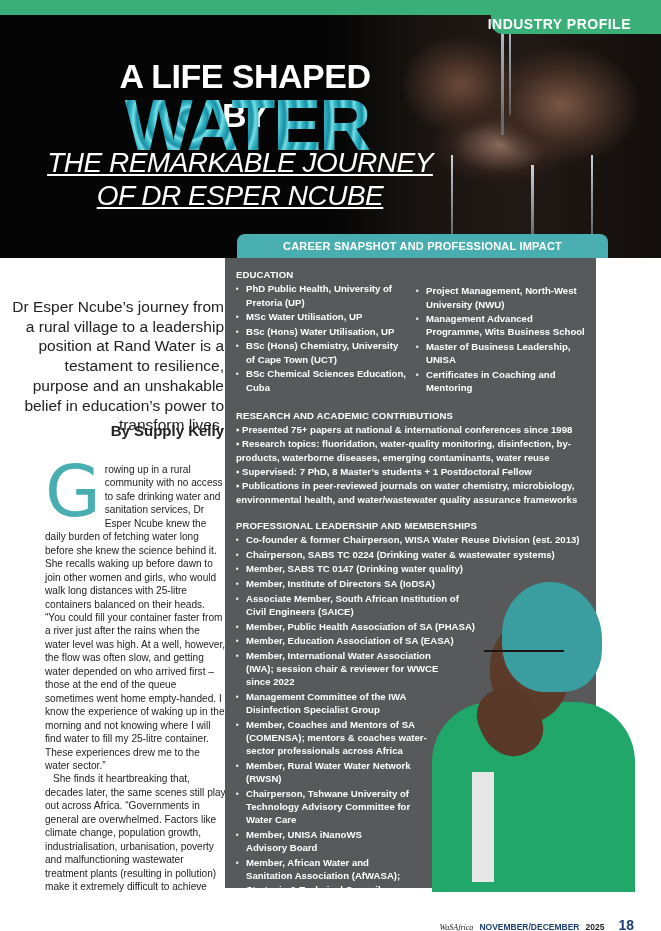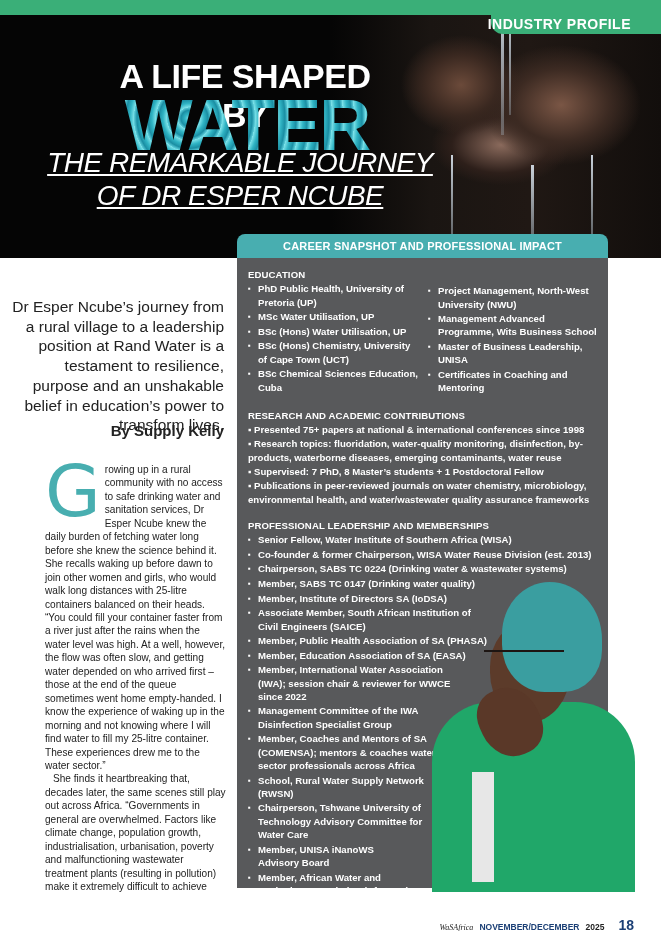--- a/index.html
+++ b/index.html
@@ -16,21 +16,21 @@
   .tag-label { position: absolute; right: 30px; top: 16px; font-size: 14px; font-weight: bold; color: #ffffff; letter-spacing: 0.5px; }
   .title1 { position: absolute; left: 100px; top: 57px; width: 290px; text-align: center; font-size: 34px; font-weight: 900; color: #ffffff; letter-spacing: -0.5px; }
   .title2 { position: absolute; left: 102px; top: 92px; width: 290px; text-align: center; font-size: 72px; font-weight: 900; letter-spacing: -2px; line-height: 66px;
     color: #2fb3c2;
     background: repeating-radial-gradient(circle at 30% 40%, #7fe3ea 0px, #30b4c4 4px, #1a8ea3 8px, #5fd0dc 11px);
     -webkit-background-clip: text; background-clip: text; -webkit-text-fill-color: transparent; }
   .title3 { position: absolute; left: 40px; top: 146px; width: 400px; text-align: center; font-size: 28px; font-style: italic; color: #ffffff; line-height: 33px; letter-spacing: -0.5px; text-decoration: underline; }
 
   .snap-tab { position: absolute; left: 237px; top: 234px; width: 371px; height: 24px; background: #48aeb0; border-radius: 8px 8px 0 0; }
   .snap-tab-label { display: block; text-align: center; line-height: 24px; font-size: 11px; font-weight: bold; color: #ffffff; letter-spacing: 0.2px; }
-  .panel { position: absolute; left: 237px; top: 258px; width: 371px; height: 630px; background: #58595b; color: #ffffff; font-size: 9.6px; font-weight: bold; line-height: 13.3px; padding: 10px 10px 0 11px; }
+  .panel { position: absolute; left: 225px; top: 258px; width: 371px; height: 630px; background: #58595b; color: #ffffff; font-size: 9.6px; font-weight: bold; line-height: 13.3px; padding: 10px 10px 0 11px; }
   .sec-title { font-size: 9.6px; font-weight: 900; letter-spacing: 0.1px; margin-bottom: 1px; }
   .edu-cols { display: flex; gap: 10px; }
   .edu-col { width: 170px; }
   .edu-col ul, .prof ul { list-style: none; }
   .edu-col li, .prof li { position: relative; padding-left: 10px; margin-bottom: 1.3px; }
   .edu-col li::before, .prof li::before { content: "\25AA"; position: absolute; left: 0; top: 0; font-size: 8px; }
   .edu-col.right { padding-top: 16px; }
   .research { margin-top: 13px; }
   .research p { margin-bottom: 1px; }
   .prof { margin-top: 13px; }
@@ -115,32 +115,31 @@
     <div class="sec-title">RESEARCH AND ACADEMIC CONTRIBUTIONS</div>
     <p>▪ Presented 75+ papers at national &amp; international conferences since 1998</p>
     <p>▪ Research topics: fluoridation, water-quality monitoring, disinfection, by-products, waterborne diseases, emerging contaminants, water reuse</p>
     <p>▪ Supervised: 7 PhD, 8 Master’s students + 1 Postdoctoral Fellow</p>
     <p>▪ Publications in peer-reviewed journals on water chemistry, microbiology, environmental health, and water/wastewater quality assurance frameworks</p>
   </div>
 
   <div class="prof">
     <div class="sec-title">PROFESSIONAL LEADERSHIP AND MEMBERSHIPS</div>
     <ul class="narrow">
-      <li>Senior Fellow, Water Institute of Southern Africa (WISA)</li>
       <li>Co-founder &amp; former Chairperson, WISA Water Reuse Division (est. 2013)</li>
       <li>Chairperson, SABS TC 0224 (Drinking water &amp; wastewater systems)</li>
       <li>Member, SABS TC 0147 (Drinking water quality)</li>
       <li>Member, Institute of Directors SA (IoDSA)</li>
       <li class="n" style="width:230px">Associate Member, South African Institution of Civil Engineers (SAICE)</li>
       <li>Member, Public Health Association of SA (PHASA)</li>
       <li>Member, Education Association of SA (EASA)</li>
       <li class="n" style="width:215px">Member, International Water Association (IWA); session chair &amp; reviewer for WWCE since 2022</li>
       <li class="n" style="width:215px">Management Committee of the IWA Disinfection Specialist Group</li>
       <li class="n" style="width:215px">Member, Coaches and Mentors of SA (COMENSA); mentors &amp; coaches water-sector professionals across Africa</li>
-      <li class="n">School, Rural Water Supply Network (RWSN)</li>
+      <li class="n">Member, Rural Water Water Network (RWSN)</li>
       <li class="n">Chairperson, Tshwane University of Technology Advisory Committee for Water Care</li>
       <li class="n" style="width:165px">Member, UNISA iNanoWS Advisory Board</li>
       <li class="n">Member, African Water and Sanitation Association (AfWASA); Strategic &amp; Technical Council reviewer</li>
     </ul>
   </div>
 </div>
 
 <div class="person">
   <div class="jacket"></div>
   <div class="shirt"></div>

